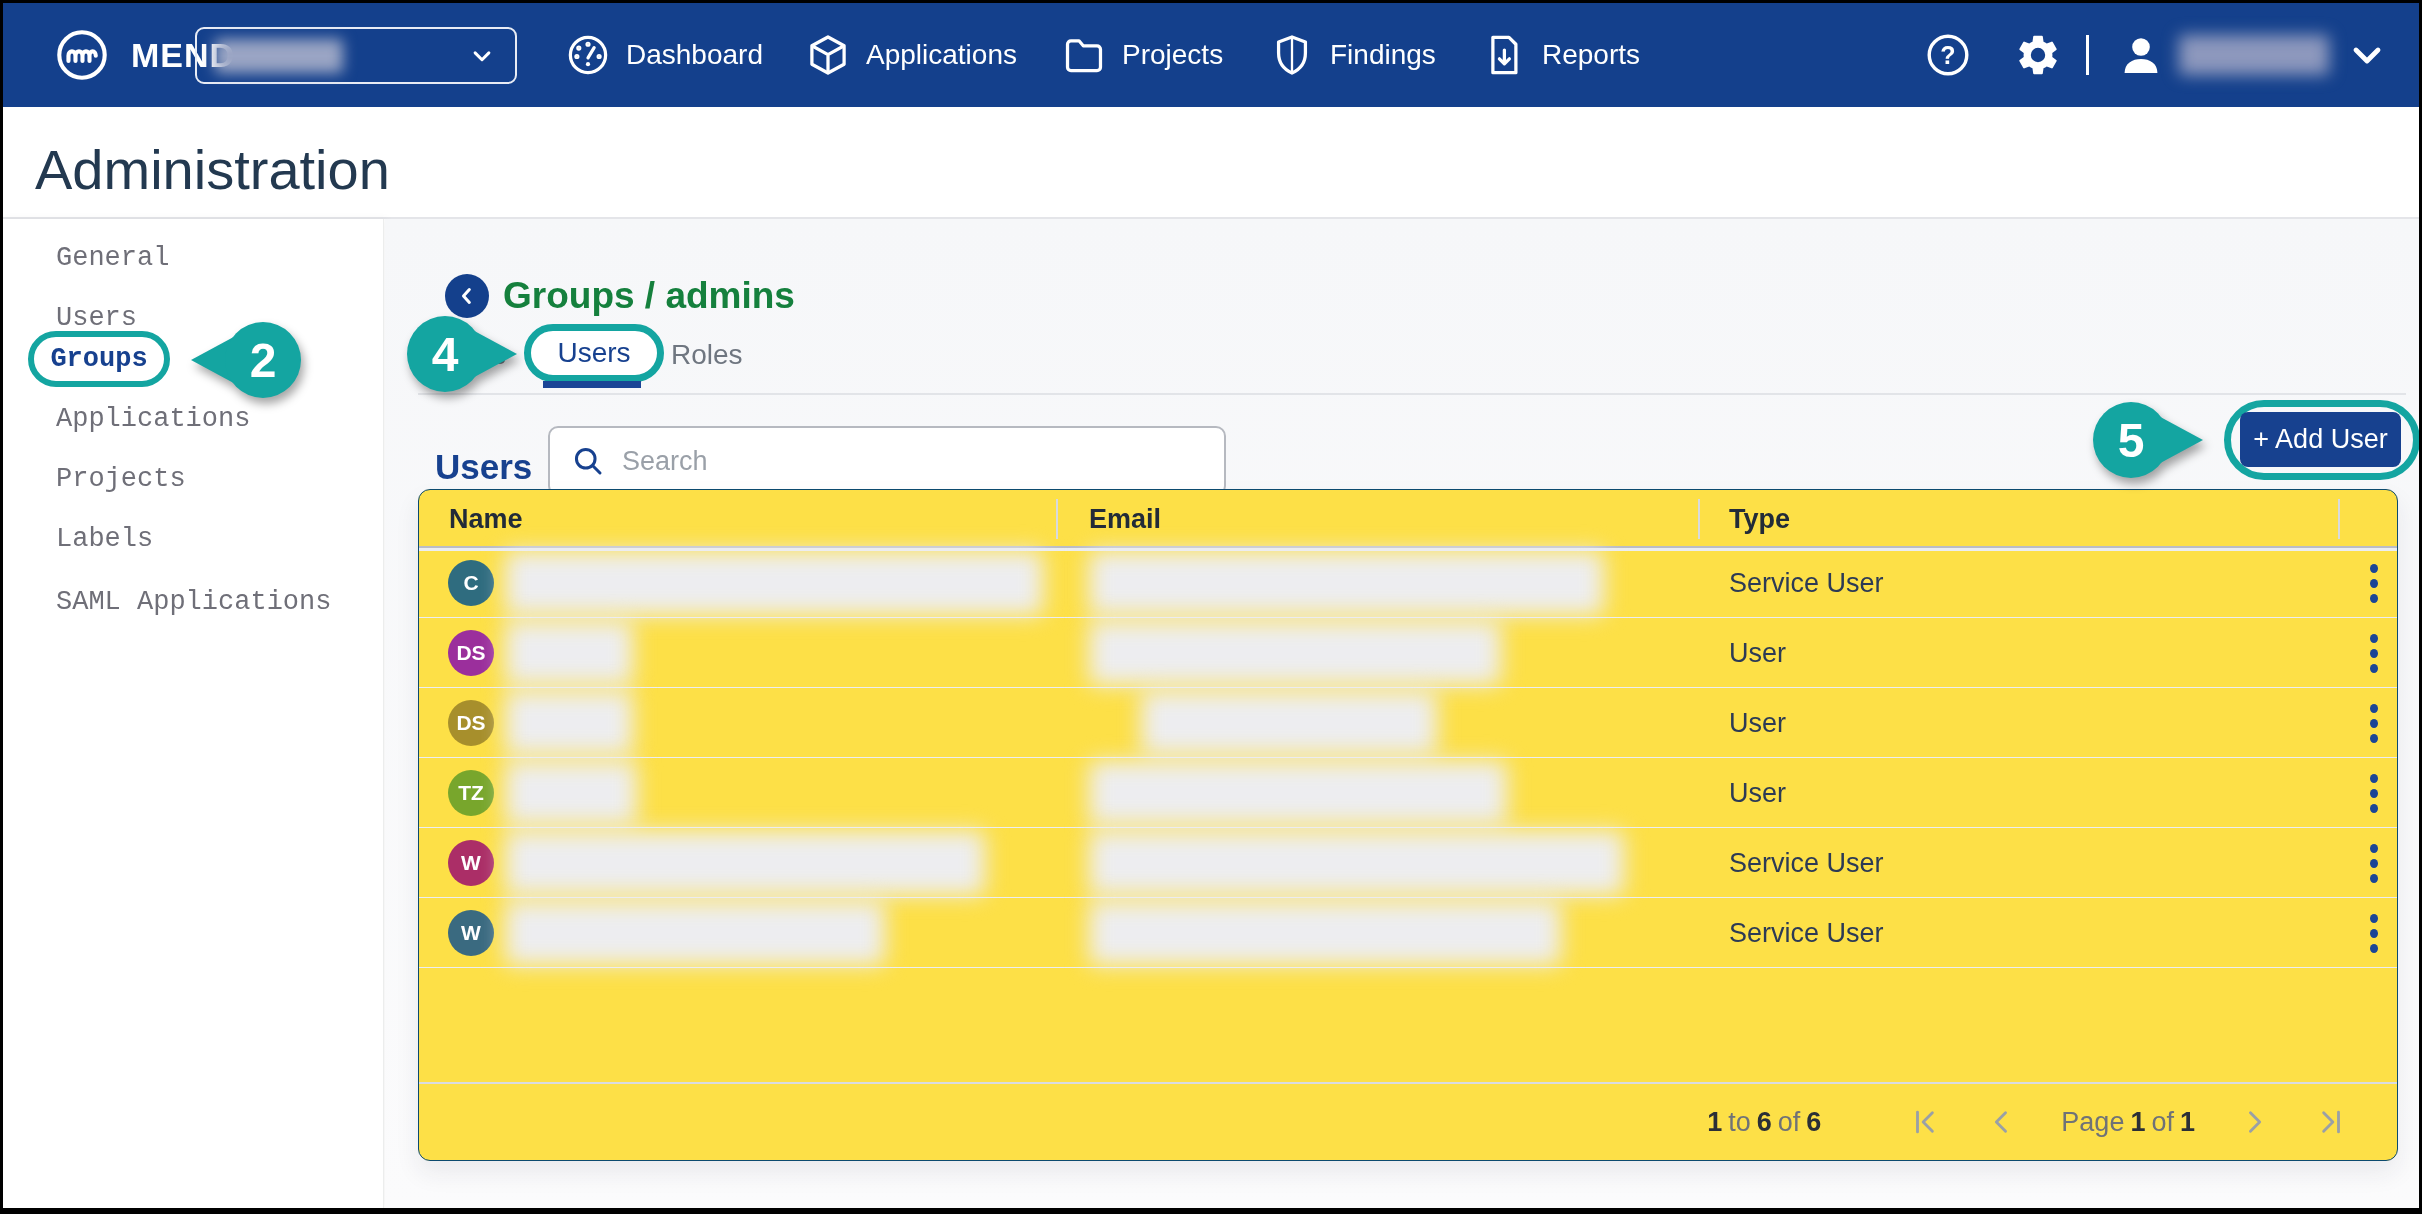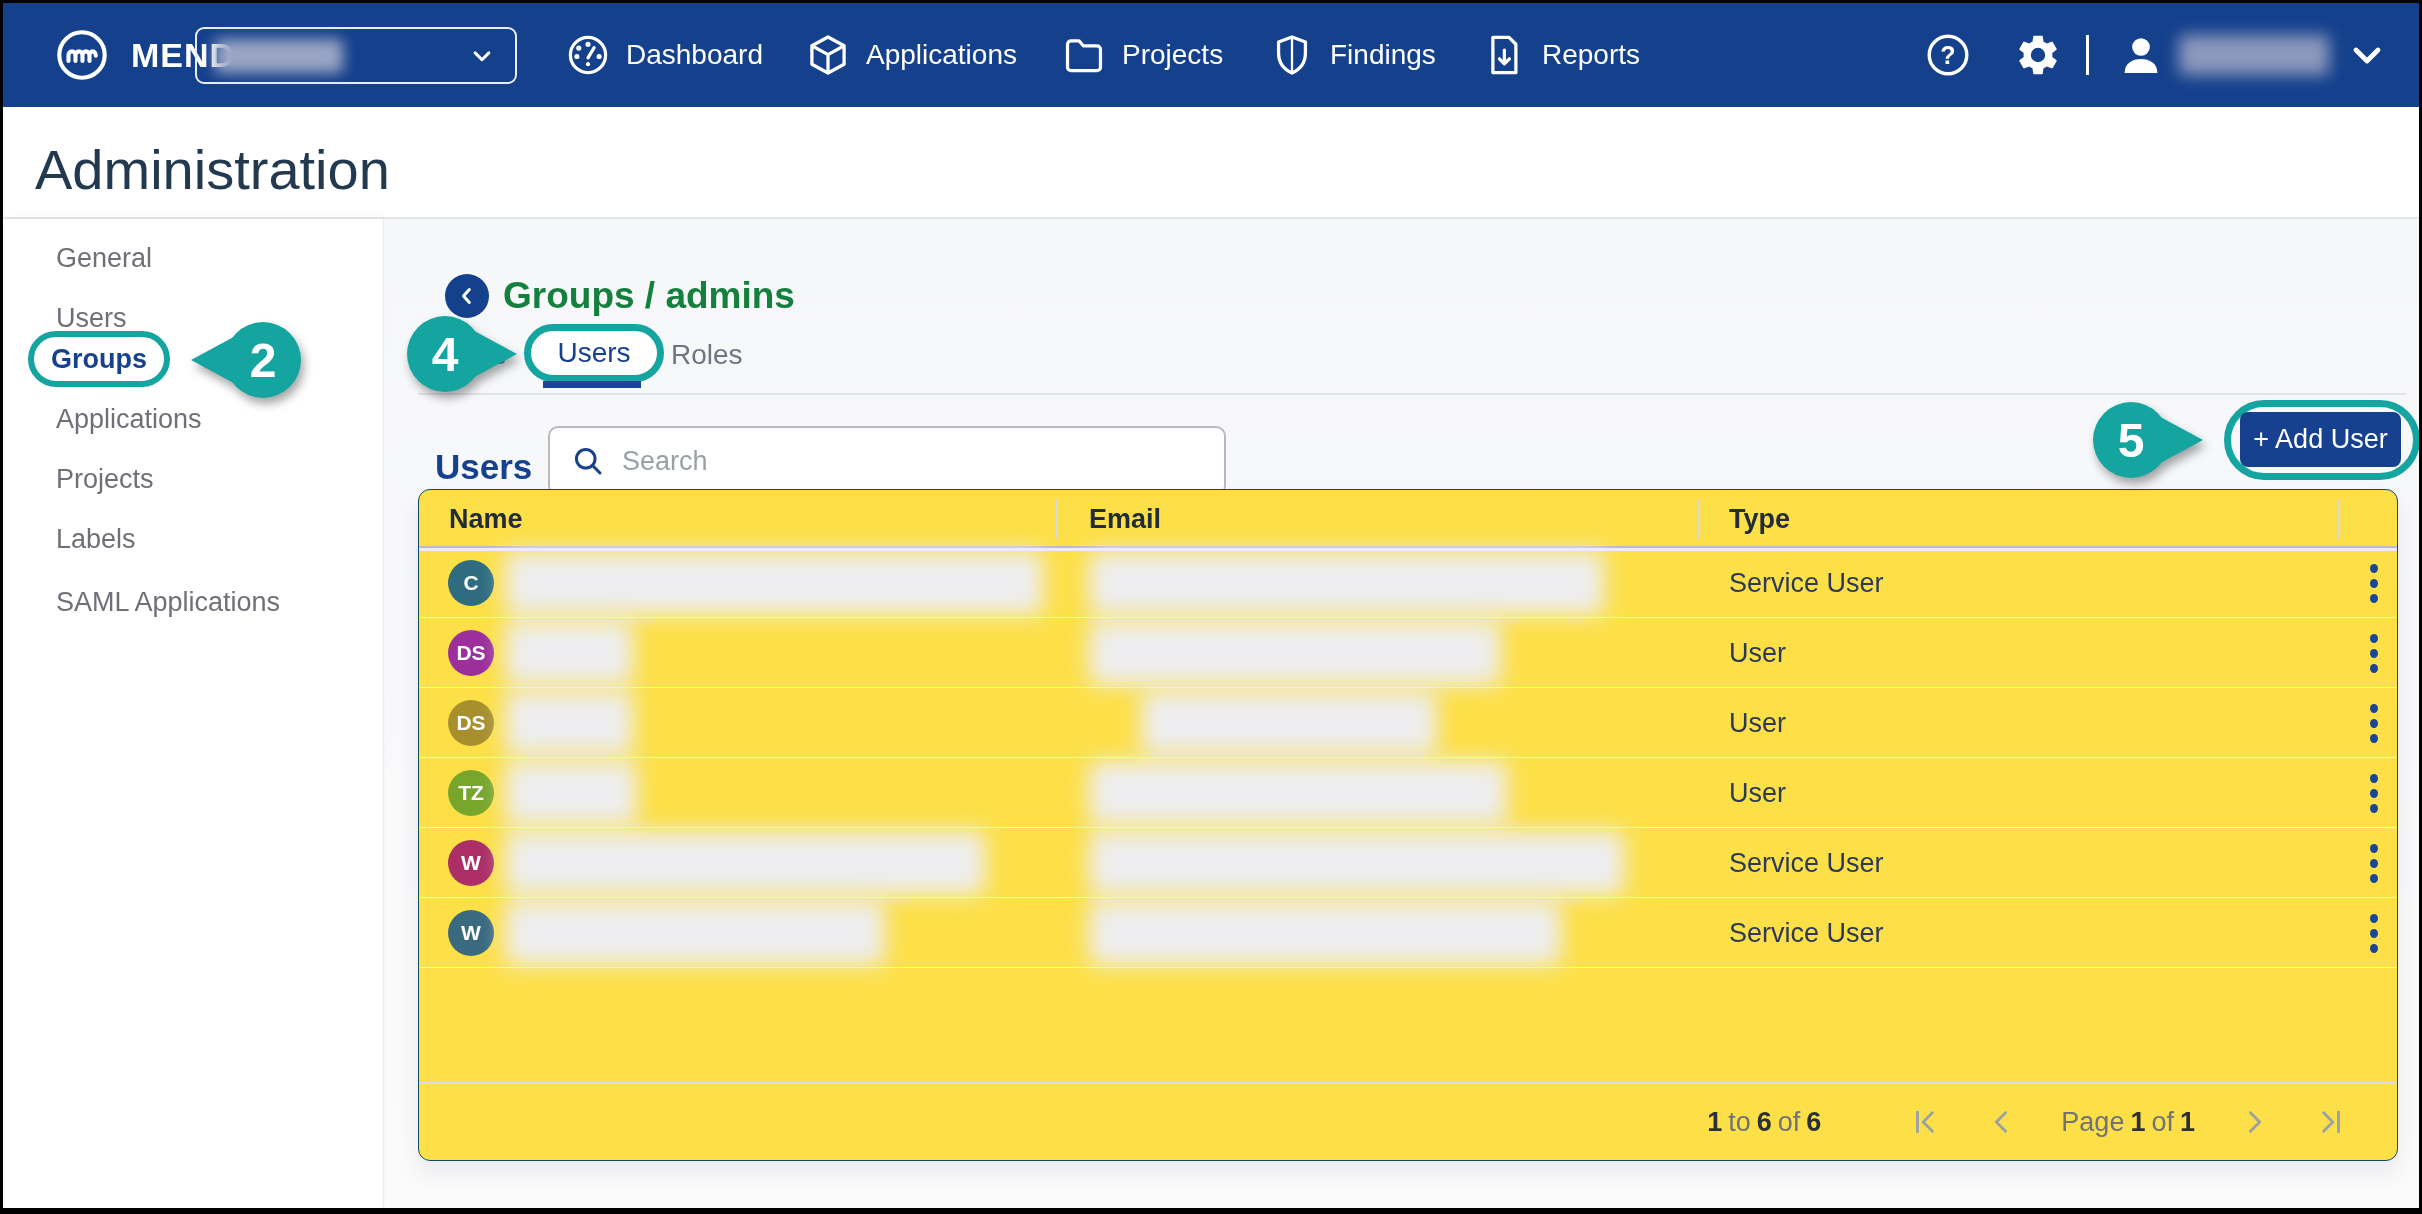--- a/index.html
+++ b/index.html
@@ -45,21 +45,21 @@
   
   .page-head{
     position:absolute; left:0; top:104px; width:100%; height:112px; background:#fff;
     border-bottom:2px solid #e4e5e9;
   }
   .page-title{ position:absolute; left:32px; top:30px; font-size:56px; color:#233950; }
 
   
   .sidebar{
     position:absolute; left:0; top:216px; width:381px; bottom:0; background:#fff;
-    border-right:1px solid #eceded; box-shadow:3px 0 8px rgba(0,0,0,.05);
+    border-right:1px solid #eceded; box-shadow:3px 0 8px rgba(0,0,0,.05);font-family:Liberation Mono, monospace;
   }
   .side-item{ position:absolute; left:53px; font-size:27px; color:#6f6f78; cursor:pointer; white-space:nowrap; }
   .side-groups-pill{
     position:absolute; left:25px; top:112px; width:142px; height:56px;
     border:6px solid #14a5a1; border-radius:34px; background:#fff;
     display:flex; align-items:center; justify-content:center; cursor:pointer;
   }
   .side-groups-pill span{ font-size:27px; font-weight:bold; color:#17418f; }
 
   

